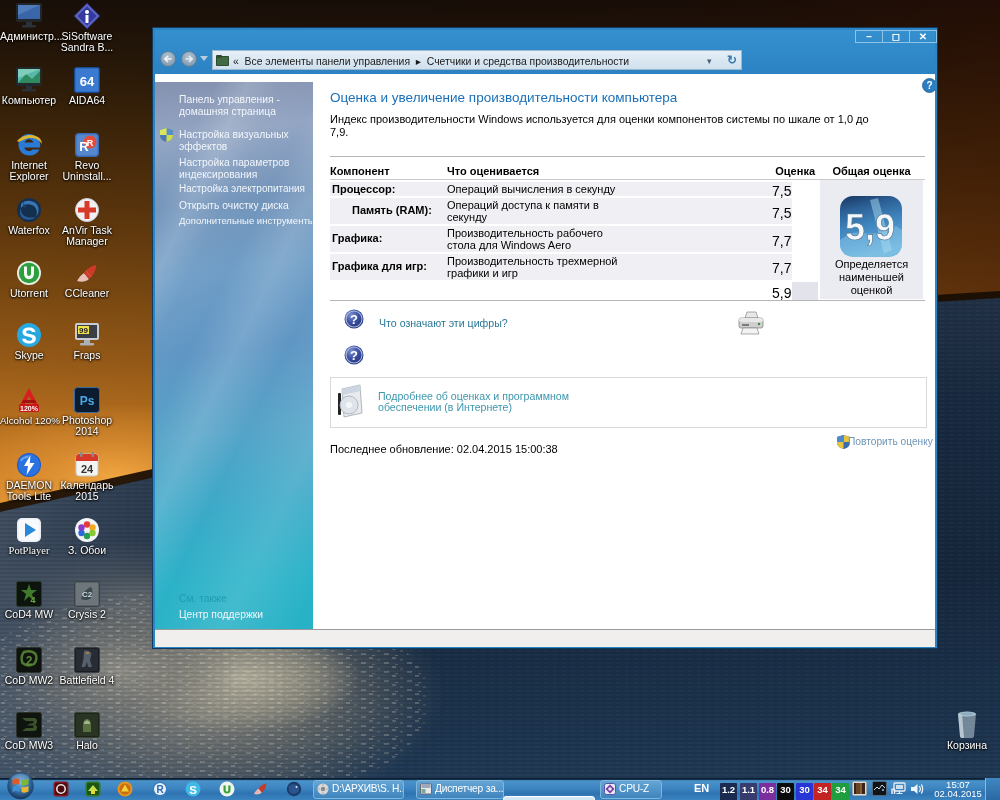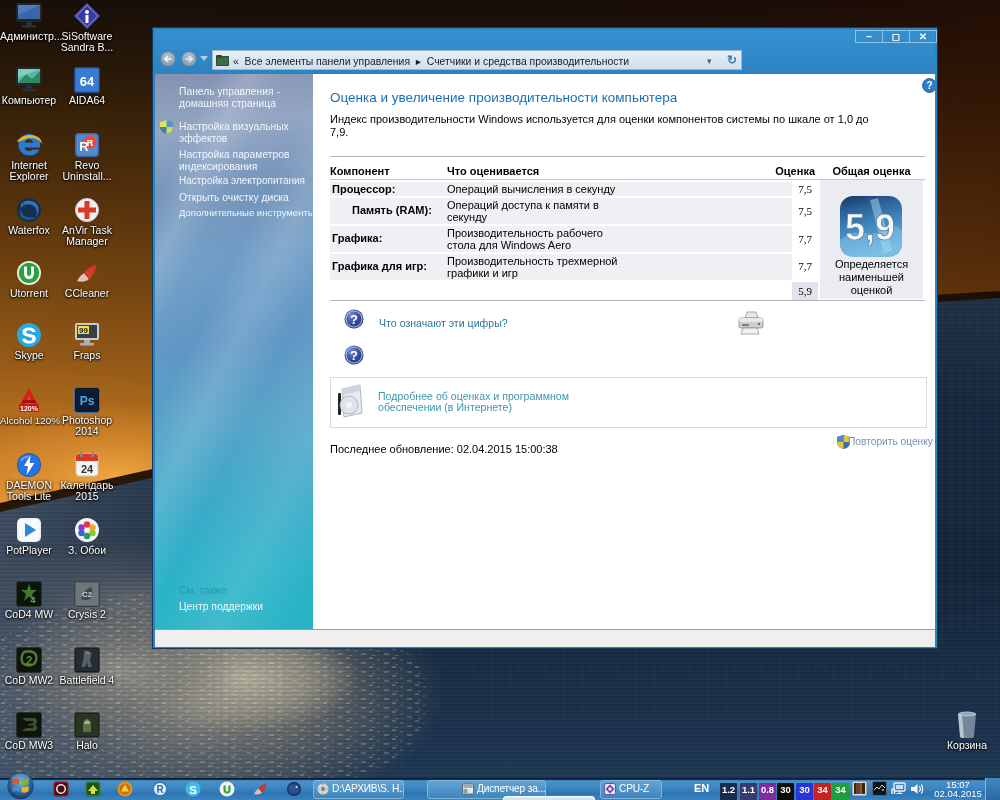--- a/index.html
+++ b/index.html
@@ -8,33 +8,33 @@
   .ic{position:absolute;width:58px;text-align:center;z-index:3;}
   .ic svg{display:block;margin:0 auto;}
   .ic .lbl{margin-top:2px;font-size:10.5px;line-height:11px;color:#fff;text-shadow:0 1px 2px #000,0 0 3px #000;}
   
   #win{position:absolute;left:153px;top:28px;width:780px;height:616px;background:#fff;border:2px solid #2c84c5;box-shadow:0 0 0 1px #123c5e;z-index:5;}
   #chrome{position:absolute;left:0;top:0;width:780px;height:44px;background:linear-gradient(#3590cf,#2c82c2);}
   #ctl{position:absolute;left:700px;top:0px;width:80px;height:11px;border:1px solid #8fc2e4;display:flex;}
   #ctl div{flex:1;color:#fff;font-size:10px;line-height:11px;text-align:center;font-weight:bold;}
   #abar{position:absolute;left:57px;top:20px;width:528px;height:18px;background:linear-gradient(#e6eff7,#cfe0ed);border:1px solid #9db9cf;}
   #sbox{position:absolute;left:590px;top:20px;width:188px;height:18px;background:linear-gradient(#e6eff7,#cfe0ed);border:1px solid #9db9cf;}
-  #sidebar{position:absolute;left:0px;top:44px;width:178px;height:555px;
+  #sidebar{position:absolute;left:0px;top:52px;width:178px;height:555px;
     background:
       linear-gradient(116deg, rgba(255,255,255,0.02) 0px, rgba(255,255,255,0) 55px, rgba(255,255,255,0.17) 85px, rgba(255,255,255,0.03) 115px, rgba(255,255,255,0) 150px, rgba(255,255,255,0.15) 190px, rgba(255,255,255,0) 235px, rgba(255,255,255,0.12) 300px, rgba(255,255,255,0) 365px),
       linear-gradient(173deg,#8290ae 0%,#93a5c3 10%,#7394ba 22%,#6f9dc6 34%,#5f96c4 48%,#55a3c8 62%,#3aaac8 76%,#2bb2c8 88%,#27b2c6 100%);}
   #sidebar .lk{position:absolute;left:24px;color:#f2f6fb;font-size:10.3px;line-height:11.5px;white-space:nowrap;}
   #content{position:absolute;left:158px;top:44px;width:622px;height:555px;overflow:hidden;background:#fff;}
   #stat{position:absolute;left:0;top:599px;width:780px;height:17px;background:#f0efed;border-top:1px solid #9a9a9a;}
   .t11{font-size:11px;line-height:12px;color:#000;}
   .lnk{color:#2b7698;font-size:10.6px;line-height:11.5px;white-space:nowrap;}
   .row{position:absolute;left:17px;width:462px;background:#f0f0f4;}
   .rl{position:absolute;left:2px;font-weight:bold;font-size:11px;color:#000;}
   .rd{position:absolute;left:117px;font-size:11px;color:#000;line-height:12px;}
-  .rv{position:absolute;width:40px;text-align:right;font-size:11px;color:#000;font-family:Liberation Serif, serif;}
+  .rv{position:absolute;width:40px;font-size:14px;color:#000;}
   
   #bar{position:absolute;left:0;top:778px;width:1000px;height:22px;z-index:8;
     background:linear-gradient(#0b2036 0%,#0b2036 6%,#4a92ca 12%,#3d86c2 45%,#2f74b2 70%,#3a84c0 100%);}
   .tbtn{position:absolute;top:2px;height:17px;border:1px solid #7fb6dc;border-radius:3px;
     background:linear-gradient(#65a5d5,#3f84bc);color:#fff;font-size:10.2px;letter-spacing:-0.2px;line-height:16px;white-space:nowrap;overflow:hidden;}
   .tbtn .ti{display:inline-block;vertical-align:-3px;margin:0 3px 0 3px;}
   .blk{position:absolute;top:5px;height:29px;min-width:15px;color:#fff;font-size:9.5px;line-height:13px;text-align:center;font-weight:bold;border-radius:1px;padding:0 1px;}
 </style></head>
 <body>
 
@@ -242,21 +242,21 @@
 <div class="ic" style="left:58px;top:452px;">
     <svg width="24" height="26" viewBox="0 0 24 26">
       <rect x="1" y="2" width="22" height="22" rx="3" fill="#f4f4f2" stroke="#c8c8c4"></rect>
       <path d="M1 5 C1 3.3 2.3 2 4 2 H20 C21.7 2 23 3.3 23 5 V9 H1 Z" fill="#d83828"></path>
       <rect x="5" y="0" width="2.5" height="5" rx="1" fill="#8a8a8a"></rect>
       <rect x="16.5" y="0" width="2.5" height="5" rx="1" fill="#8a8a8a"></rect>
       <text x="12" y="20.5" text-anchor="middle" font-size="11" font-weight="bold" fill="#333">24</text>
     </svg>
     <div class="lbl">Календарь<br>2015</div>
   </div>
-<div class="ic" style="left:0;top:517px;">
+<div class="ic" style="left:0;top:517px;font-family:Liberation Serif, serif;">
     <svg width="26" height="26" viewBox="0 0 26 26">
       <rect x="1" y="1" width="24" height="24" rx="5" fill="#e8eef4"></rect>
       <rect x="2.5" y="2.5" width="21" height="21" rx="4" fill="#f8fafc"></rect>
       <path d="M9 6 L20 13 L9 20 Z" fill="#2a88d8"></path>
     </svg>
     <div class="lbl">PotPlayer</div>
   </div>
 <div class="ic" style="left:58px;top:517px;">
     <svg width="26" height="26" viewBox="0 0 26 26">
       <circle cx="13" cy="13" r="12" fill="#f2f4f6"></circle>
@@ -537,21 +537,21 @@
  <svg class="abs" style="left:286px;top:3px" width="16" height="16" viewBox="0 0 16 16">
       <circle cx="8" cy="8" r="7.2" fill="#1c3a66"></circle>
       <path d="M3 5 C5 3 8 2.5 11 4 C13 5.5 13.5 8 12.5 10.5 C10.5 13 7 13.5 4.5 12 C2.5 10 2.2 7.5 3 5 Z" fill="#2a5490"></path>
       <circle cx="10.5" cy="6" r="1" fill="#e8f0f8"></circle>
     </svg>
  <div class="tbtn" style="left:313px;width:89px;"><span class="ti"><svg width="12" height="12" viewBox="0 0 12 12">
           <circle cx="6" cy="6" r="5.5" fill="#d8d8d8"></circle>
           <circle cx="6" cy="6" r="2.2" fill="#888"></circle>
           <path d="M6 0.5 L7 2.5 H5 Z M6 11.5 L7 9.5 H5 Z M0.5 6 L2.5 5 V7 Z M11.5 6 L9.5 5 V7 Z" fill="#aaa"></path>
         </svg></span>D:\АРХИВ\S. H...</div>
- <div class="tbtn" style="left:427px;width:86px;padding-left:31px;"><span class="ti"><svg width="12" height="12" viewBox="0 0 12 12">
+ <div class="tbtn" style="left:416px;width:86px;"><span class="ti"><svg width="12" height="12" viewBox="0 0 12 12">
           <rect x="0.5" y="1" width="11" height="10" rx="1" fill="#e8e8e8" stroke="#667"></rect>
           <rect x="1.5" y="2" width="9" height="3" fill="#9ab"></rect>
           <rect x="1.5" y="6" width="4" height="4" fill="#7a9"></rect>
         </svg></span>Диспетчер за...</div>
  <div class="tbtn" style="left:503px;width:90px;background:linear-gradient(#d6eaf6,#a8cde6);border-color:#fff;color:#15304e;margin-top:16px;"><span class="ti"><svg width="13" height="11" viewBox="0 0 13 11">
           <rect x="0.5" y="0.5" width="12" height="10" rx="1" fill="#3e7a34" stroke="#24481e"></rect>
           <rect x="2" y="2" width="5" height="3.5" fill="#8ab83c"></rect>
           <rect x="2" y="6.5" width="9" height="2.5" fill="#5a9a44"></rect>
         </svg></span>Панель управ...</div>
  <div class="tbtn" style="left:600px;width:60px;"><span class="ti"><svg width="12" height="12" viewBox="0 0 12 12">

